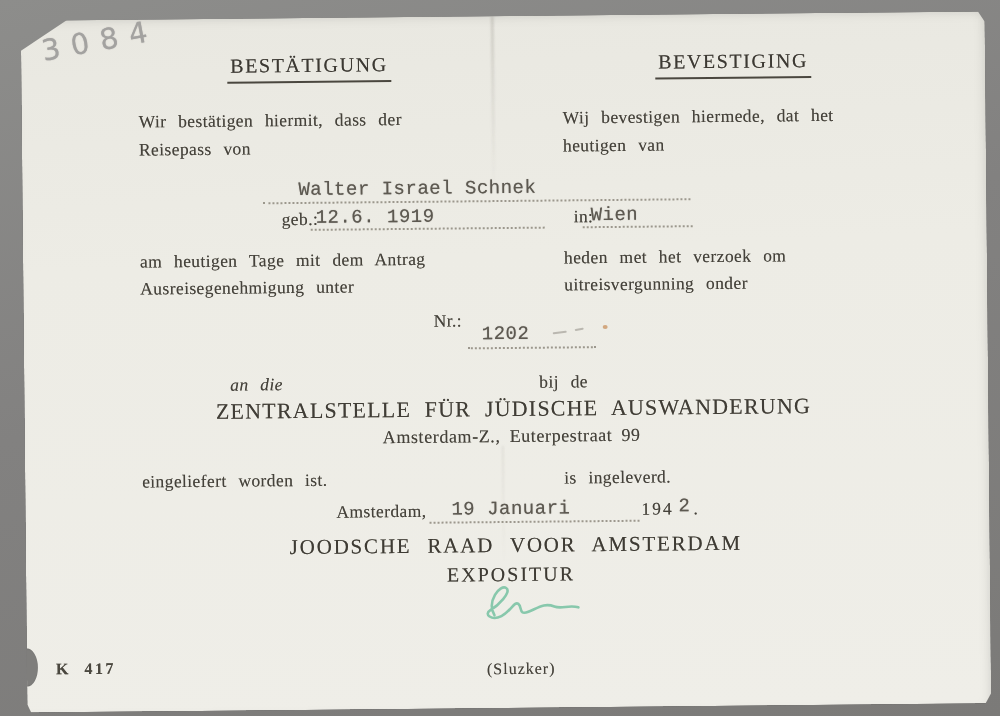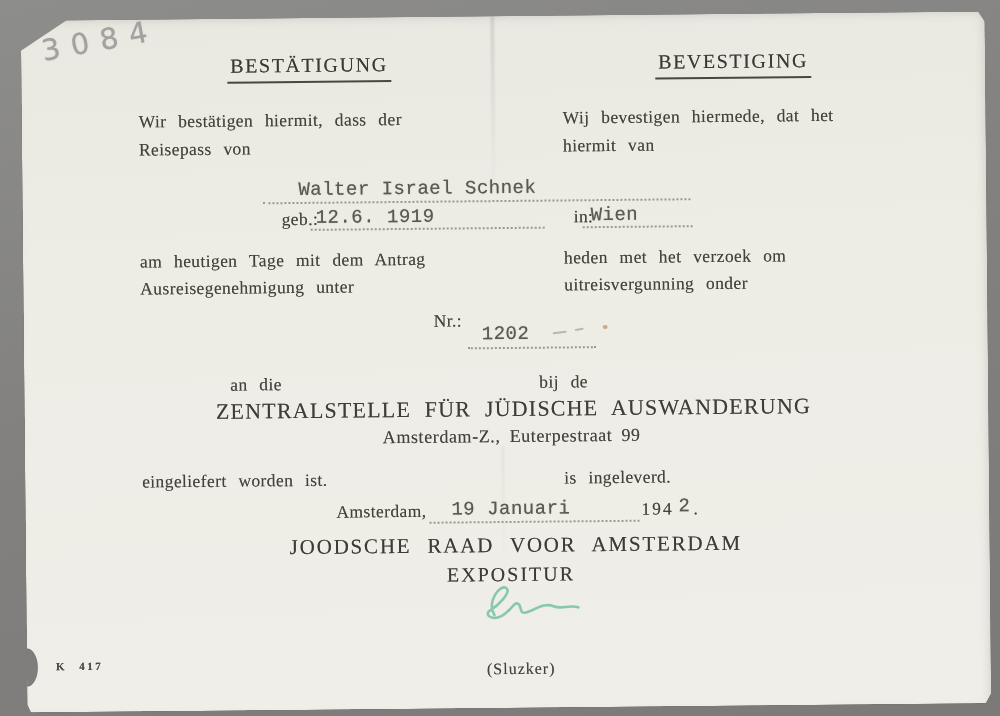--- a/index.html
+++ b/index.html
@@ -42,21 +42,21 @@
     font-size:19px;color:#5d5951;letter-spacing:0.5px;
     text-shadow:0 0 0.8px rgba(93,89,81,0.7);
   }
   .dots{height:0;border-bottom:2px dotted #8f8a7f;opacity:0.85;}
   .pencil{
     font-family:"DejaVu Sans",sans-serif;
     font-size:29px;color:#a3a2a0;letter-spacing:11px;
     transform:rotate(-10deg);transform-origin:0 0;
     text-shadow:0 0 1px rgba(160,159,156,0.8);
   }
-  .small-code{font-size:11px;color:#4a473f;letter-spacing:2.5px;font-weight:bold;}
+  .small-code{font-size:16px;color:#4a473f;letter-spacing:2.5px;font-weight:bold;}
   .sluzker{font-size:16px;letter-spacing:1px;word-spacing:2px;}
   .crease{background:linear-gradient(to bottom,rgba(110,105,95,0.22),rgba(110,105,95,0));filter:blur(0.8px);}
   .mark-dash{height:2px;background:rgba(125,120,110,0.45);border-radius:1px;}
   .mark-speck{width:5px;height:4px;border-radius:50%;background:rgba(192,122,58,0.6);}
   .notch{background:#7f7e7c;border-radius:50%;box-shadow:inset 1px 0 2px rgba(0,0,0,0.3);}
 </style>
 </head>
 <body>
 
 <div class="scene">
@@ -66,21 +66,21 @@
 
     <div class="abs crease" style="left:470px;top:0;width:3px;height:175px;"></div>
     <div class="abs crease" style="left:477px;top:430px;width:2px;height:120px;opacity:0.5;"></div>
 
     <span class="abs printed title" style="left:206px;top:36px;">BESTÄTIGUNG</span>
     <span class="abs printed title" style="left:634px;top:36px;">BEVESTIGING</span>
 
     <div class="abs printed" style="left:117px;top:92px;">Wir bestätigen hiermit, dass der</div>
     <div class="abs printed" style="left:117px;top:120px;">Reisepass von</div>
     <div class="abs printed" style="left:541px;top:92px;">Wij bevestigen hiermede, dat het</div>
-    <div class="abs printed" style="left:541px;top:120px;">hiermit van</div>
+    <div class="abs printed" style="left:541px;top:120px;">heutigen van</div>
 
     <div class="abs dots" style="left:241px;top:184px;width:427px;"></div>
     <div class="abs typed" style="left:276px;top:161px;">Walter Israel Schnek</div>
 
     <span class="abs printed" style="left:259px;top:191px;">geb.:</span>
     <div class="abs dots" style="left:288px;top:211px;width:234px;"></div>
     <div class="abs typed" style="left:293px;top:189px;">12.6. 1919</div>
     <span class="abs printed" style="left:535px;top:191px;margin-left:16px;">in:</span>
     <div class="abs dots" style="left:560px;top:211px;width:110px;"></div>
     <div class="abs typed" style="left:568px;top:189px;font-family:Liberation Mono, monospace;">Wien</div>
@@ -90,21 +90,21 @@
     <div class="abs printed" style="left:541px;top:232px;">heden met het verzoek om</div>
     <div class="abs printed" style="left:541px;top:259px;">uitreisvergunning onder</div>
 
     <span class="abs printed" style="left:410px;top:294px;">Nr.:</span>
     <div class="abs dots" style="left:444px;top:331px;width:128px;"></div>
     <div class="abs typed" style="left:458px;top:307px;">1202</div>
     <div class="abs mark-dash" style="left:529px;top:316px;width:14px;transform:rotate(-6deg);"></div>
     <div class="abs mark-dash" style="left:551px;top:313px;width:9px;transform:rotate(-10deg);"></div>
     <div class="abs mark-speck" style="left:579px;top:310px;"></div>
 
-    <span class="abs printed" style="left:206px;top:356px;">an die</span>
+    <span class="abs printed" style="left:206px;top:356px;font-style:italic;">an die</span>
     <span class="abs printed" style="left:515px;top:356px;">bij de</span>
     <div class="abs printed org-name centered" style="top:380px;margin-left:14px;">ZENTRALSTELLE FÜR JÜDISCHE AUSWANDERUNG</div>
     <div class="abs printed org-addr centered" style="top:410px;margin-left:10px;">Amsterdam-Z., Euterpestraat 99</div>
 
     <div class="abs printed" style="left:117px;top:452px;">eingeliefert worden ist.</div>
     <div class="abs printed" style="left:539px;top:452px;">is ingeleverd.</div>
 
     <span class="abs printed" style="left:311px;top:484px;">Amsterdam,</span>
     <div class="abs dots" style="left:404px;top:505px;width:210px;"></div>
     <div class="abs typed" style="left:426px;top:482px;">19 Januari</div>

